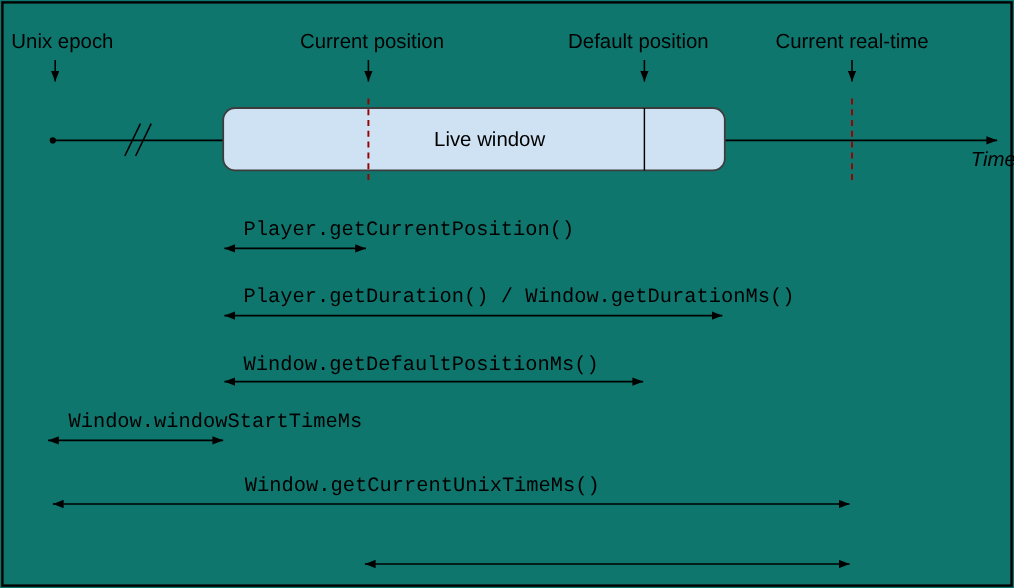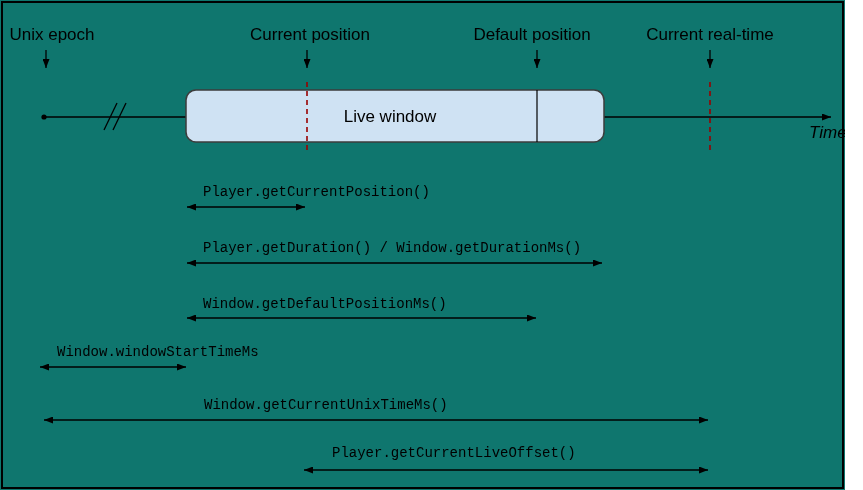--- a/index.html
+++ b/index.html
@@ -28,21 +28,21 @@
   .lbl{
     position:absolute;
     color:#000;
     font-size:17px;line-height:19px;
     white-space:nowrap;
   }
   .lbl.centered{transform:translateX(-50%);}
   .code{
     position:absolute;
     font-family:"Liberation Mono",monospace;
-    font-size:14px;line-height:19px;
+    font-size:17px;line-height:19px;
     color:#000;
     white-space:nowrap;
   }
 </style>
 </head>
 <body>
 
 <div id="canvas">
 
   <svg id="diagram-svg" width="863" height="490" viewBox="0 0 863 490">
@@ -77,24 +77,23 @@
     <line x1="40" y1="367" x2="186" y2="367" class="stroke" marker-start="url(#ah)" marker-end="url(#ah)"></line>
     <line x1="44" y1="420" x2="708" y2="420" class="stroke" marker-start="url(#ah)" marker-end="url(#ah)"></line>
     <line x1="304" y1="470" x2="708" y2="470" class="stroke" marker-start="url(#ah)" marker-end="url(#ah)"></line>
   </svg>
 
   <div class="lbl centered" style="left:52px;top:25px;">Unix epoch</div>
   <div class="lbl centered" style="left:310px;top:25px;">Current position</div>
   <div class="lbl centered" style="left:532px;top:25px;text-align:right;">Default position</div>
   <div class="lbl centered" style="left:710px;top:25px;text-align:center;">Current real-time</div>
 
-  <div class="lbl centered" style="left:390px;top:107px;text-align:right;">Live window</div>
+  <div class="lbl centered" style="left:408px;top:107px;text-align:right;">Live window</div>
   <div class="lbl" style="left:809px;top:123px;font-style:italic;">Time</div>
 
   <div class="code" style="left:203px;top:183px;">Player.getCurrentPosition()</div>
   <div class="code" style="left:203px;top:239px;">Player.getDuration() / Window.getDurationMs()</div>
   <div class="code" style="left:203px;top:295px;">Window.getDefaultPositionMs()</div>
   <div class="code" style="left:57px;top:343px;">Window.windowStartTimeMs</div>
   <div class="code" style="left:204px;top:396px;">Window.getCurrentUnixTimeMs()</div>
-  <div class="code" style="left:332px;top:444px;">Player.getCurrentLiveOffset()</div>
 
   <div id="frame"></div>
 </div>
 
 </body></html>

